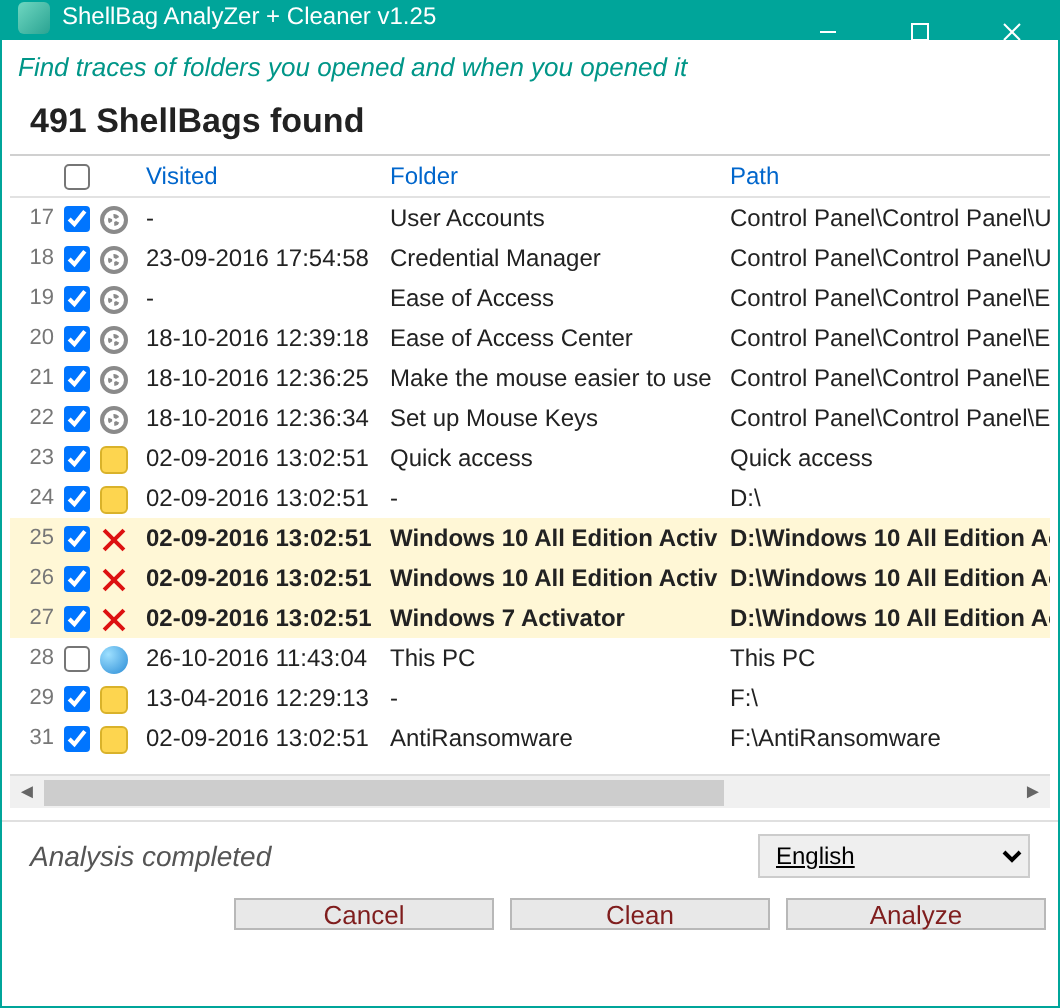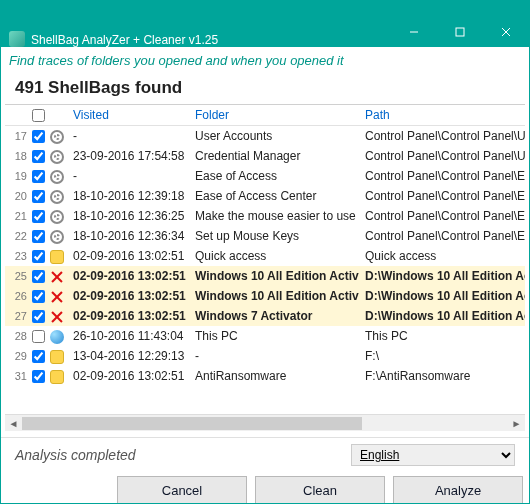--- a/index.html
+++ b/index.html
@@ -9,23 +9,23 @@
     background: #fff;
     width: 530px;
     height: 504px;
     overflow: hidden;
     border: 1px solid #00a59a;
   }
   
   .titlebar {
     background: #00a59a;
     color: #fff;
-    height: 46px;
+    height: 19px;
     display: flex;
-    align-items: flex-end;
+    align-items: flex-start;
     padding-left: 8px;
   }
   .titlebar .app-icon {
     width: 16px; height: 16px;
     background: linear-gradient(135deg,#6fd7c1,#2aa392);
     border-radius: 3px;
     margin-right: 6px;
   }
   .titlebar .title { flex: 1; font-size: 12px; }
   .winbtn {
@@ -141,31 +141,31 @@
   .hscroll .thumb{position:absolute;left:0;top:2px;bottom:2px;width:70%;background:#cdcdcd;}
   
   .footer {
     border-top:1px solid #e0e0e0;
     margin-top:6px;
     padding:6px 8px 6px 14px;
     display:flex; align-items:center;
   }
   .footer .status { flex:1; font-style:italic; font-size:14px; color:#555; }
   .footer select {
-    width:164px;height:22px;border:1px solid #ccc;font-size:12px;padding:2px 4px;
+    width:136px;height:22px;border:1px solid #ccc;font-size:12px;padding:2px 4px;
     margin-right:6px;
     text-decoration:underline;
   }
   .button-row {
     display:flex; justify-content:flex-end; gap:0; padding:4px 6px 6px 0;
   }
   .button-row button {
-    width:130px; height:28px;
+    width:130px; height:16px;
     background:#e8e8e8; border:1px solid #b8b8b8;
-    font-size:13px; color:#0f172a; margin-left:8px;
+    font-size:13px; color:#7f1d1d; margin-left:8px;
   }
 </style>
 </head>
 <body>
 
 <div class="titlebar">
   <div class="app-icon"></div>
   <div class="title">ShellBag AnalyZer + Cleaner v1.25</div>
   <div class="winbtn">
     <svg width="10" height="10">
@@ -263,20 +263,28 @@
           <td style="">Control Panel\Control Panel\Ease</td>
         </tr>
         <tr>
           <td class="col-num">23</td>
           <td class="col-chk"><input type="checkbox" checked="" style=""></td>
           <td class="col-icn"><span class="icon icon-yellow"></span></td>
           <td style="">02-09-2016 13:02:51</td>
           <td style="">Quick access</td>
           <td style="">Quick access</td>
         </tr>
+        <tr>
+          <td class="col-num">24</td>
+          <td class="col-chk"><input type="checkbox" checked="" style=""></td>
+          <td class="col-icn"><span class="icon icon-yellow"></span></td>
+          <td style="">02-09-2016 13:02:51</td>
+          <td style="">-</td>
+          <td style="">D:\</td>
+        </tr>
         <tr class="hl">
           <td class="col-num">25</td>
           <td class="col-chk"><input type="checkbox" checked="" style=""></td>
           <td class="col-icn"><span class="icon icon-red"></span></td>
           <td style="font-weight:700;">02-09-2016 13:02:51</td>
           <td style="font-weight:700;">Windows 10 All Edition Activator</td>
           <td style="font-weight:700;">D:\Windows 10 All Edition Activa</td>
         </tr>
         <tr class="hl">
           <td class="col-num">26</td>

